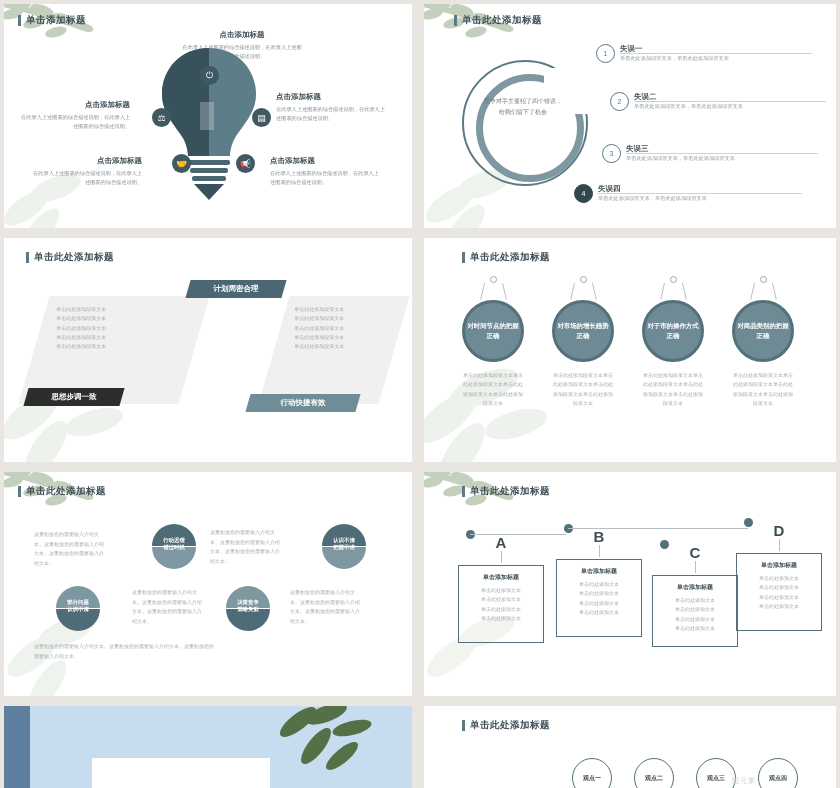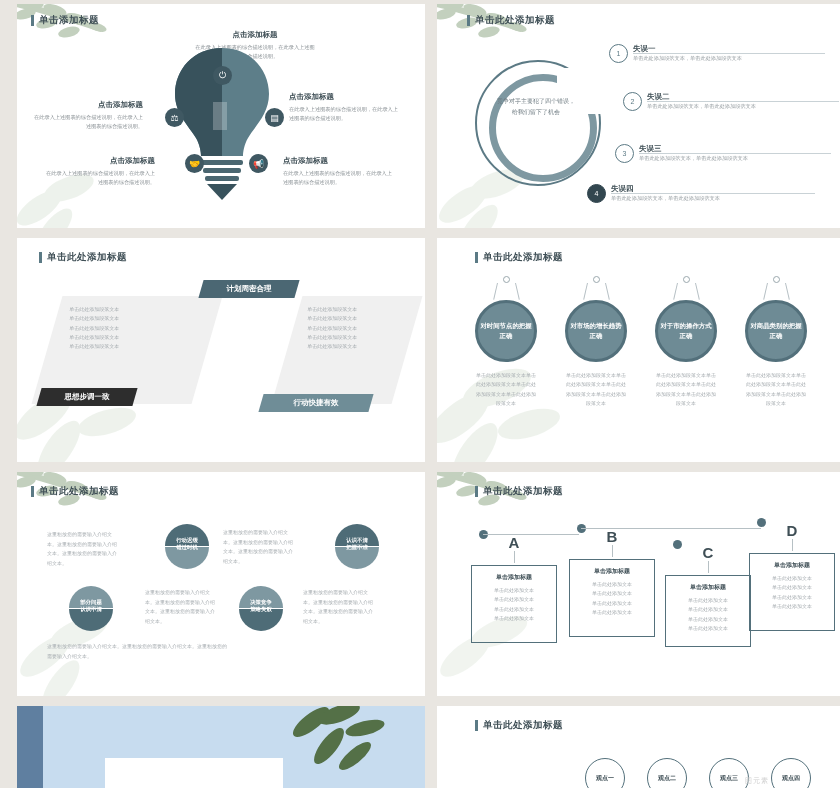--- a/index.html
+++ b/index.html
@@ -3,21 +3,21 @@
 <meta charset="utf-8">
 <style>
   html,body{margin:0;padding:0;}
   body{
     width:840px;height:788px;
     background:#e9e6e1;
     font-family:"Liberation Sans","DejaVu Sans",sans-serif;
     overflow:hidden;
   }
   .grid{
-    position:relative;width:760px;height:788px;margin-left:13px;
+    position:relative;width:760px;height:788px;
   }
   .slide{
     position:absolute;
     background:#ffffff;
     overflow:hidden;
   }
   
   .c0{left:4px;width:408px;}
   .c1{left:424px;width:412px;}
   .r0{top:4px;height:224px;}

